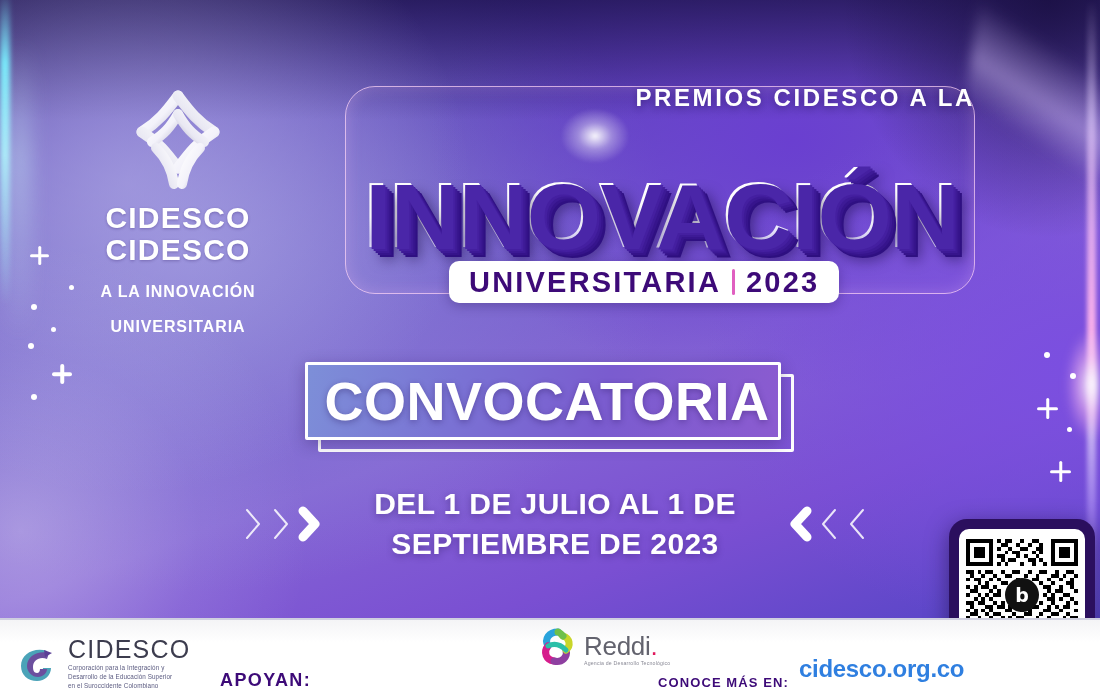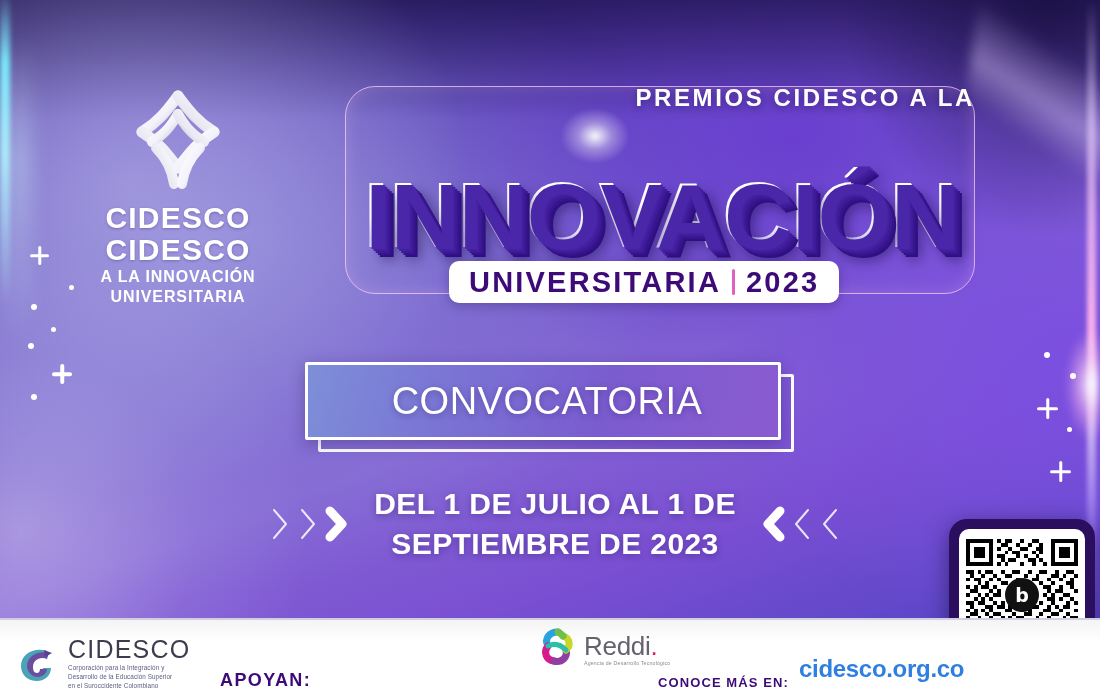--- a/index.html
+++ b/index.html
@@ -75,21 +75,21 @@
 
   
   .brand { position:absolute; left:78px; top:88px; width:200px; text-align:center; }
   .brand-mark { width:100px; height:104px; margin:0 auto 10px; }
   .brand-name {
     color:#fff; font-weight:700; letter-spacing:1.2px; line-height:1.06;
     font-size:30px; text-shadow:0 1px 3px rgba(40,20,90,.3);
   }
   .brand-sub {
     color:#fff; font-weight:700; letter-spacing:.9px; line-height:1.12;
-    font-size:16px; margin-top:2px;
+    font-size:16px; margin-top:17px;
   }
 
   
   .title-frame {
     position:absolute; left:345px; top:86px; width:630px; height:208px;
     border:1.6px solid rgba(255,214,246,.72); border-radius:30px;
     box-shadow:0 0 16px rgba(255,200,250,.22) inset;
   }
   .kicker {
     position:absolute; left:345px; top:84px; width:630px; text-align:right;
@@ -133,29 +133,29 @@
     border:3px solid #fff; border-radius:2px;
   }
   .conv-box {
     position:absolute; left:305px; top:362px; width:476px; height:78px;
     border:3.5px solid #fff; border-radius:2px;
     background:linear-gradient(105deg, #7d8fd8 0%, #7a72d4 32%, #7a5ccf 62%, #8b5bd0 100%);
     display:flex; align-items:center; justify-content:center;
     box-shadow:0 4px 16px rgba(30,12,70,.3);
   }
   .conv-box span {
-    color:#fff; font-weight:400; font-size:38px; letter-spacing:.5px;
+    color:#fff; font-weight:700; font-size:54px; letter-spacing:.5px;
     text-shadow:0 2px 6px rgba(40,20,90,.35);
     margin-left:8px;
   }
 
   
   .date-row {
     position:absolute; left:240px; top:478px; width:630px; height:92px;
-    display:flex; align-items:center; justify-content:center; gap:11px;
+    display:flex; align-items:center; justify-content:space-between; gap:11px;
   }
   .date-txt {
     color:#fff; font-weight:700; font-size:30px; line-height:40px;
     text-align:center; letter-spacing:.4px;
     text-shadow:0 2px 7px rgba(40,20,90,.4); width:390px;
   }
   .chev-grp { display:flex; align-items:center; gap:2px; }
   .chev { width:26px; height:44px; }
 
   

